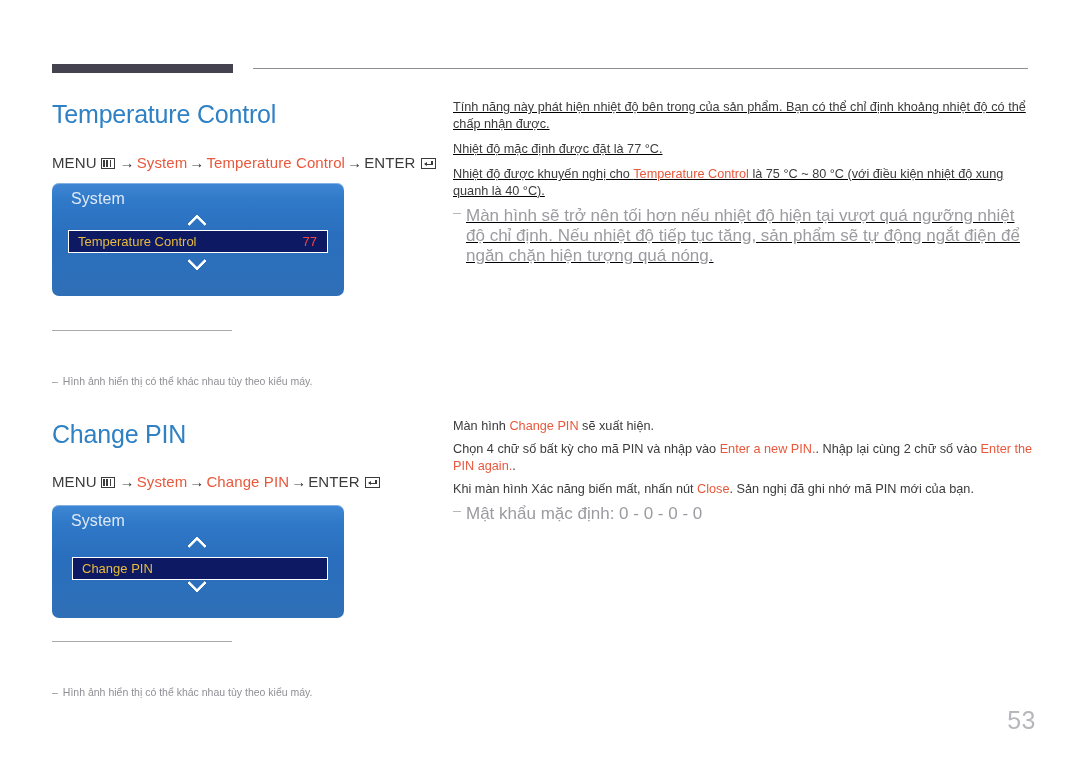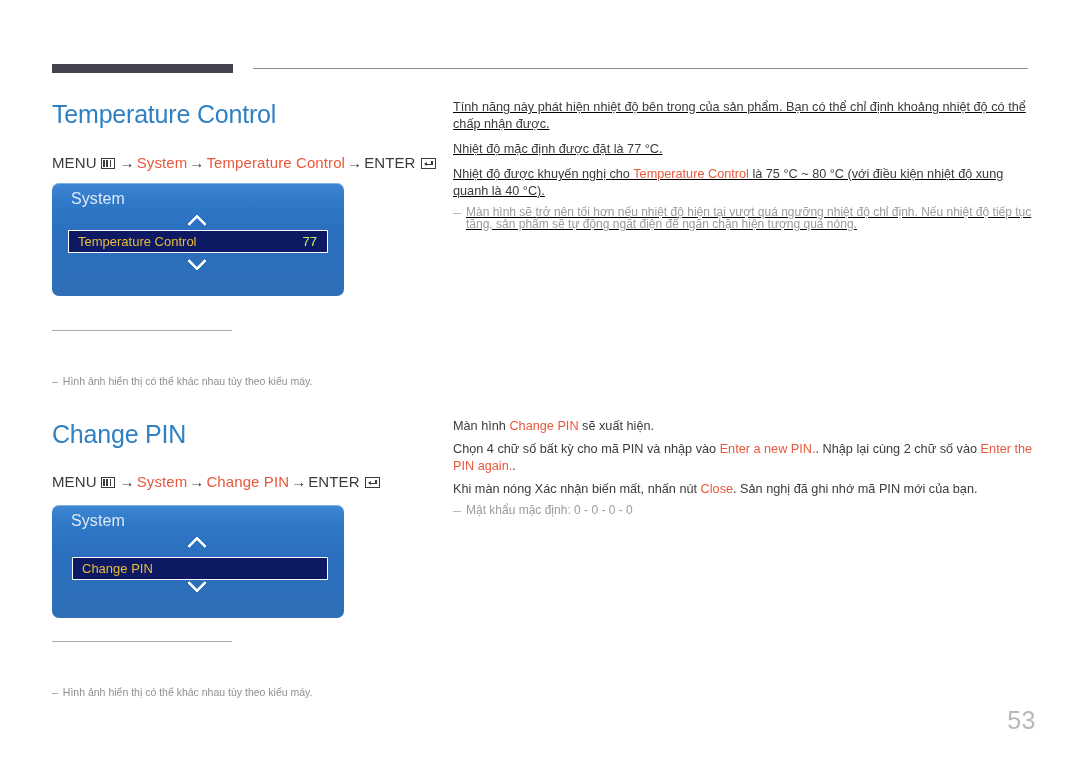--- a/index.html
+++ b/index.html
@@ -150,21 +150,21 @@
     display: flex;
     align-items: center;
   }
   .osd-row .lbl {
     color: #e8bb3c;
     font-size: 13px;
     margin-left: 9px;
     white-space: nowrap;
   }
   .osd-row .val {
-    color: #bef264;
+    color: #ef4444;
     font-size: 13px;
     margin-left: auto;
     margin-right: 10px;
     white-space: nowrap;
   }
 
   
   .fn-rule {
     position: absolute;
     width: 180px; height: 1px;
@@ -184,22 +184,22 @@
   .para {
     font-size: 12.7px;
     line-height: 17px;
     color: #3b3b3b;
     margin: 0 0 8px 0;
   }
   .para.tight { margin-bottom: 6px; }
   .para .or { color: #e8583c; }
   .note {
     position: relative;
-    font-size: 12px;
-    line-height: 12px;
+    font-size: 17px;
+    line-height: 20px;
     color: #9b9ba0;
     margin: 3px 0 0 0;
     padding-left: 13px;
   }
   .note::before {
     content: "";
     position: absolute;
     left: 0; top: 7px;
     width: 8px; height: 1px;
     background: #b6b6bb;
@@ -272,20 +272,20 @@
     </div>
 
     <div class="fn-rule" style="left:52px; top:641px;"></div>
     <div class="fn-text" style="left:52px; top:649px;">
       <span class="dash">–</span><span>Hình ảnh hiển thị có thể khác nhau tùy theo kiểu máy.</span>
     </div>
 
     <div class="body-col" style="top:418px;">
       <p class="para tight"><span>Màn hình </span><span class="or">Change PIN</span><span> sẽ xuất hiện.</span></p>
       <p class="para tight"><span>Chọn 4 chữ số bất kỳ cho mã PIN và nhập vào </span><span class="or">Enter a new PIN.</span><span>. Nhập lại cùng 2 chữ số vào </span><span class="or">Enter the PIN again.</span><span>.</span></p>
-      <p class="para tight"><span>Khi màn nóng Xác nhận biến mất, nhấn nút </span><span class="or">Close</span><span>. Sản nghị đã ghi nhớ mã PIN mới của bạn.</span></p>
+      <p class="para tight"><span>Khi màn hình Xác năng biến mất, nhấn nút </span><span class="or">Close</span><span>. Sản nghị đã ghi nhớ mã PIN mới của bạn.</span></p>
       <p class="note"><span>Mật khẩu mặc định: 0 - 0 - 0 - 0</span></p>
     </div>
   </div>
 
   <div class="pageno">53</div>
 
 </div>
 
 </body></html>

